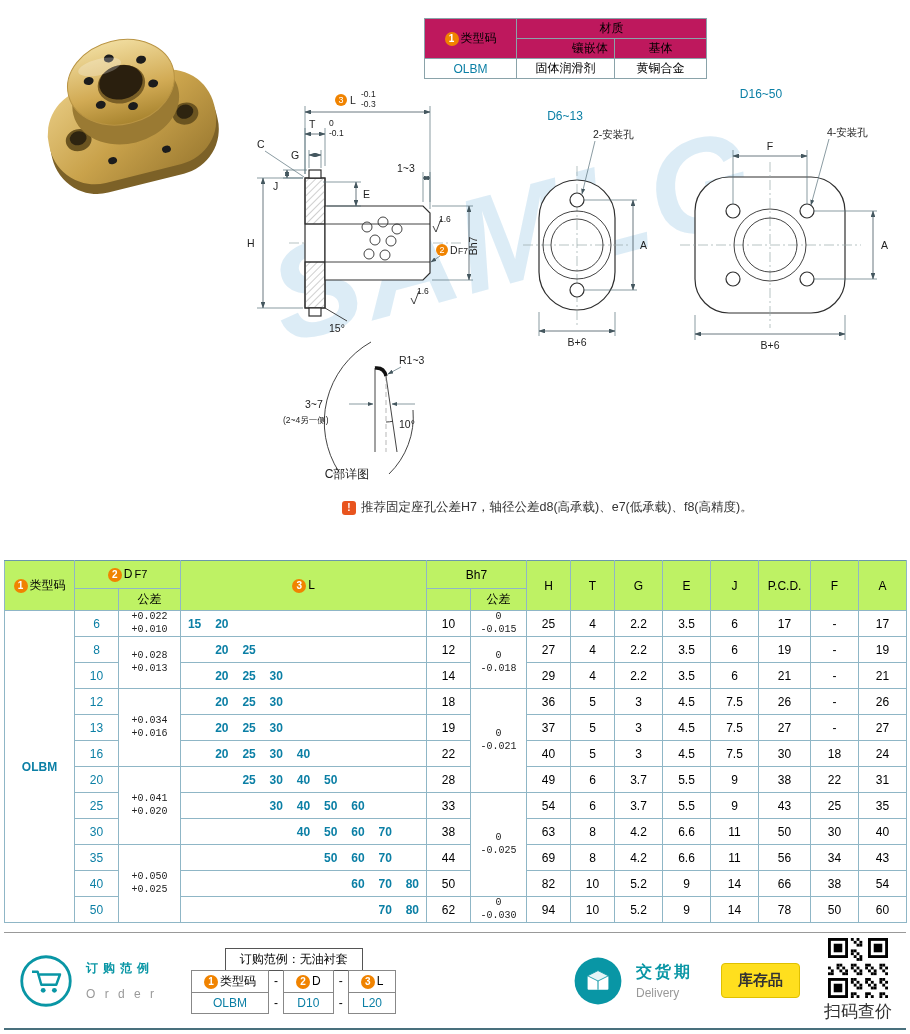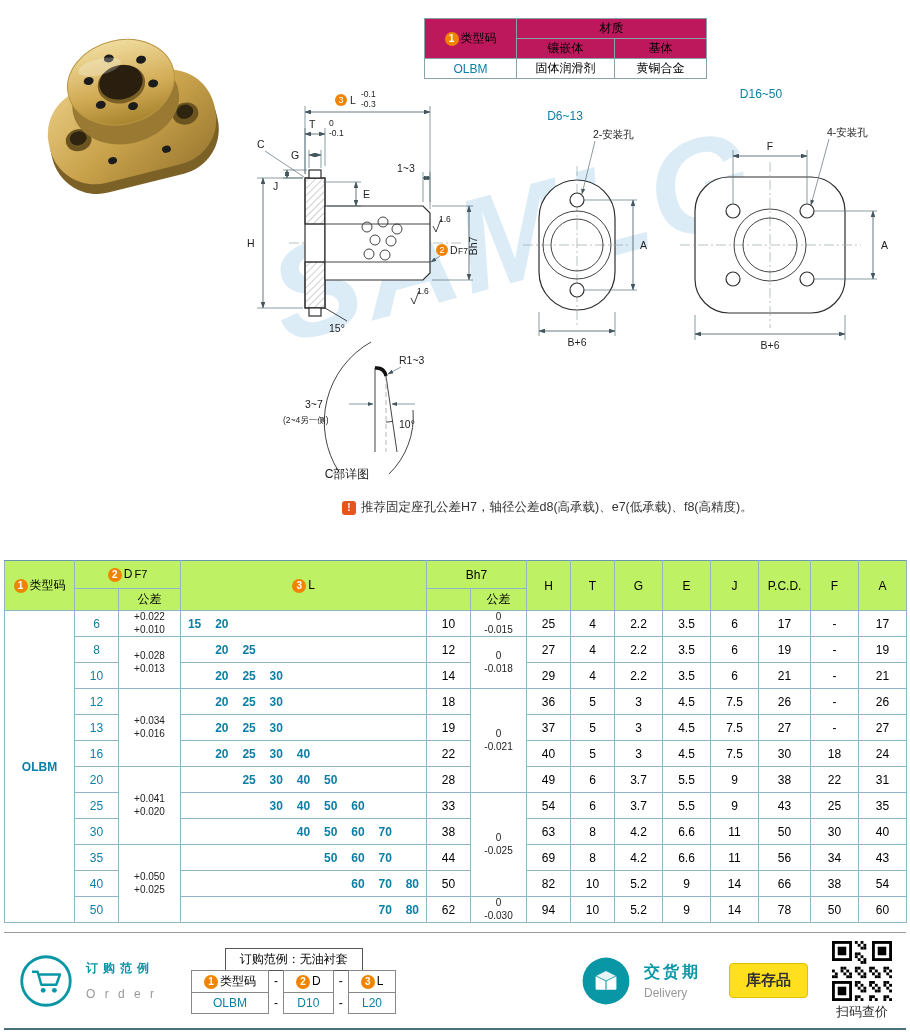--- a/index.html
+++ b/index.html
@@ -10,21 +10,21 @@
   .circ { display:inline-block; width:14px; height:14px; line-height:14px; border-radius:50%;
           background:#f08300; color:#fff; font-size:10px; text-align:center; margin-right:2px; font-weight:bold; }
 
   
   .photo { position:absolute; left:16px; top:10px; width:220px; height:185px; }
 
   
   .mat-table { position:absolute; left:424px; top:18px; border-collapse:collapse; font-size:12px; }
   .mat-table th, .mat-table td { border:1px solid #8aa3aa; text-align:center; height:19px; padding:1px 6px; }
   .mat-table th { background:#be185d; font-weight:normal; }
-  .mat-table .c1 { width:92px; } .mat-table .c2 { width:98px; } .mat-table .c3 { width:92px; }
+  .mat-table .c1 { width:92px; } .mat-table .c2 { width:98px;text-align:right; } .mat-table .c3 { width:92px; }
 
   
   .watermark { position:absolute; left:265px; top:160px; font-size:132px; font-weight:bold; font-style:italic;
                color:rgba(148,196,228,0.33); transform:rotate(-15deg); letter-spacing:4px; z-index:0; pointer-events:none; }
 
   
   .drawings { position:absolute; left:225px; top:78px; width:680px; height:405px; z-index:1; }
   .drawings .oln { fill:#fff; stroke:#2f2f2f; stroke-width:1.2; }
   .drawings .thin { fill:none; stroke:#2f2f2f; stroke-width:.9; }
   .drawings .ext { stroke:#58707a; stroke-width:.7; fill:none; }
@@ -41,21 +41,21 @@
                font-weight:bold; display:inline-flex; align-items:center; justify-content:center; flex:0 0 auto; }
 
   
   .spec { position:absolute; left:4px; top:560px; width:902px; border-collapse:collapse; table-layout:fixed;
           font-size:12px; z-index:2; background:#fff; }
   .spec th, .spec td { border:1px solid #8fb6c6; text-align:center; padding:0 2px; vertical-align:middle; }
   .spec thead th { background:#bef264; font-weight:normal; }
   .spec thead tr:first-child th { height:28px; border-top:1.5px solid #6b98ab; }
   .spec thead tr:last-child th { height:22px;text-align:center; }
   .spec tbody td { height:26px; }
-  .spec .tol { font-size:10px; line-height:1.25; color:#222; }
+  .spec .tol { font-size:10px; line-height:1.25; color:#222;font-family:Liberation Mono, monospace; }
   .spec .d-val { color:#0b7fa5; }
   .spec .type-code { color:#0b7fa5; font-weight:bold; }
   .spec .hsub { font-size:11px; margin-left:2px; }
   .spec td.l-cell { padding:0;font-weight:bold; }
   .l-flex { display:flex; width:100%; }
   .l-flex span { flex:1; text-align:center; font-size:12px; color:#0b7fa5; }
 
   
   .footer { position:absolute; left:4px; top:932px; width:902px; height:98px; z-index:2;
             border-top:1px solid #999; border-bottom:2px solid #49707d; background:#fff;
@@ -66,21 +66,21 @@
   .pname { border:1px solid #555; padding:2px 14px; text-align:center; width:max-content; margin:0 auto -1px auto; background:#fff; }
   .code-table { border-collapse:collapse; }
   .code-table td { border:1px solid #888; padding:2px 12px; text-align:center; height:21px; }
   .code-table td.dash { border:none; padding:0 5px; }
   .fspacer { flex:1; }
   .delivery-title .cn { color:#0996a5; font-size:16px; font-weight:bold; letter-spacing:3px; }
   .delivery-title .en { color:#999; font-size:12px; margin-top:3px; }
   .stock-badge { background:#ffdf1e; border:1px solid #dfc000; border-radius:4px; padding:7px 16px;
                  font-size:15px; font-weight:bold; color:#333; margin-left:16px; white-space:nowrap; }
   .qr-block { display:flex; flex-direction:column; align-items:center; gap:2px; margin-left:12px; }
-  .qr-caption { font-size:13px; color:#333; }
+  .qr-caption { font-size:17px; color:#333; }
 </style>
 </head>
 <body>
 
 <div class="page">
 
   <div class="photo">
     <svg viewBox="0 0 220 190" width="220" height="190">
       <defs>
         <linearGradient id="gold" x1="0" y1="0" x2="1" y2="1">

